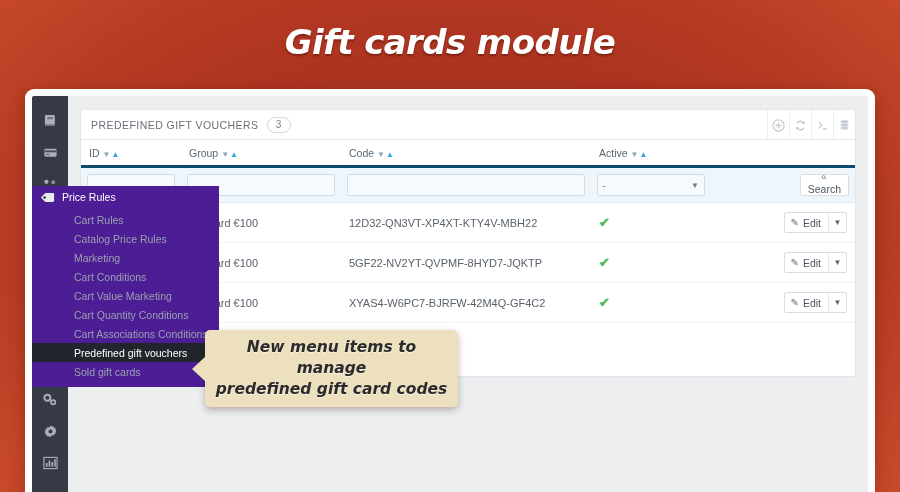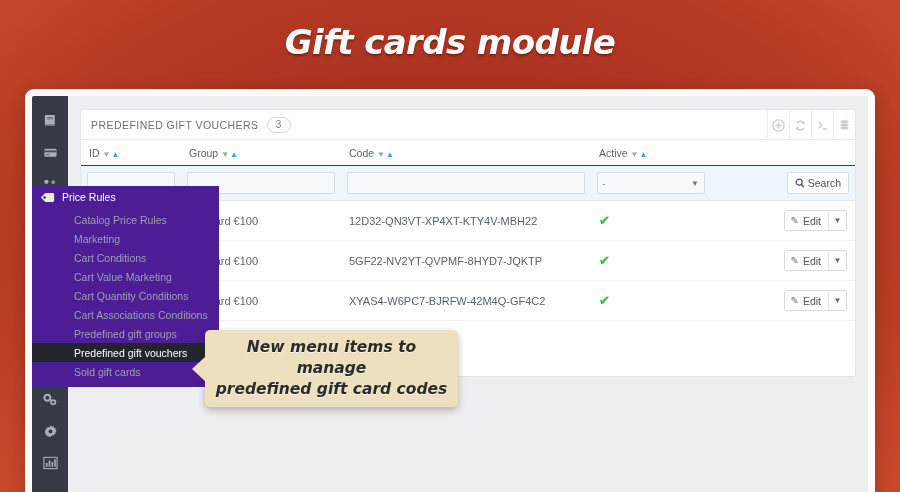--- a/index.html
+++ b/index.html
@@ -73,21 +73,21 @@
   .tool-btn {
     width:22px; display:flex; align-items:center; justify-content:center;
     border-left:1px solid #eceef1; color:#c3c8ce;
   }
   .tool-btn.first { border-left:1px solid #eceef1; }
   
   table.grid { width:100%; border-collapse:collapse; table-layout:fixed; }
   table.grid th {
     font-size:10.5px; color:#5b6570; font-weight:normal;
     padding:7px 8px 6px 8px; text-align:left; background:#fff;
-    border-bottom:1px solid #0c4a6e;
+    border-bottom:3px solid #0c4a6e;
   }
   th.c-id { width:100px; text-align:right; padding-right:14px;}
   th.c-group { width:160px; }
   th.c-code { width:250px; }
   th.c-active { width:120px; }
   th.c-act { width:auto; }
   .sortarrows { display:inline-block; margin-left:3px; white-space:nowrap; }
   .sortarrows i { font-style:normal; font-size:8px; color:#2fa8e0; letter-spacing:1px; }
   .sortarrows i.down { color:#8aa6b4; }
   tr.filters td { background:#eef6fb; padding:6px 6px; border-bottom:1px solid #dfe9f0; }
@@ -104,20 +104,21 @@
     -webkit-appearance:none; appearance:none;
     position:relative;
   }
   .selwrap { position:relative; }
   .selwrap .caret { position:absolute; right:6px; top:7px; font-size:8px; color:#6d7880; pointer-events:none;}
   .searchbtn {
     height:22px; border:1px solid #d9dde2; border-radius:2px; background:#fff;
     font-size:10.5px; color:#4b5560; padding:0 7px; display:inline-flex; align-items:center; gap:3px;
     float:right;
     font-family:"Liberation Sans", sans-serif;
+    flex-direction:column;
   }
   table.grid td.cell {
     font-size:11px; color:#58626c; padding:9px 8px; border-bottom:1px solid #f0f2f4;
     background:#fff; white-space:nowrap; overflow:hidden;
   }
   td.cell.c-id { text-align:right; padding-right:14px; }
   td.cell.c-active { text-align:left; padding-left:26px; }
   td.cell.c-act { text-align:right; padding-right:10px; }
   .check { color:#4fbf56; font-size:13px; font-weight:bold; }
   .editbtn {
@@ -399,27 +400,27 @@
         <div class="fly-head">
           <span class="tag">
             <svg width="15" height="13" viewBox="0 0 17 14">
                 <path fill="#e9eaec" d="M1 7L6 2h8.5a1.5 1.5 0 0 1 1.5 1.5v7A1.5 1.5 0 0 1 14.5 12H6z"></path>
                 <circle cx="5.2" cy="7" r="1.5" fill="#363a45"></circle>
               </svg>
           </span>
           <span>Price Rules</span>
         </div>
         <div class="fly-sub">
+          <div class="fly-item">Cart Rules</div>
           <div class="fly-item">Catalog Price Rules</div>
           <div class="fly-item">Marketing</div>
           <div class="fly-item">Cart Conditions</div>
           <div class="fly-item">Cart Value Marketing</div>
           <div class="fly-item">Cart Quantity Conditions</div>
           <div class="fly-item">Cart Associations Conditions</div>
-          <div class="fly-item">Predefined gift groups</div>
           <div class="fly-item active">Predefined gift vouchers</div>
           <div class="fly-item">Sold gift cards</div>
         </div>
       </div>
 
     </div>
   </div>
 
   <div class="callout">
     <div class="txt">

